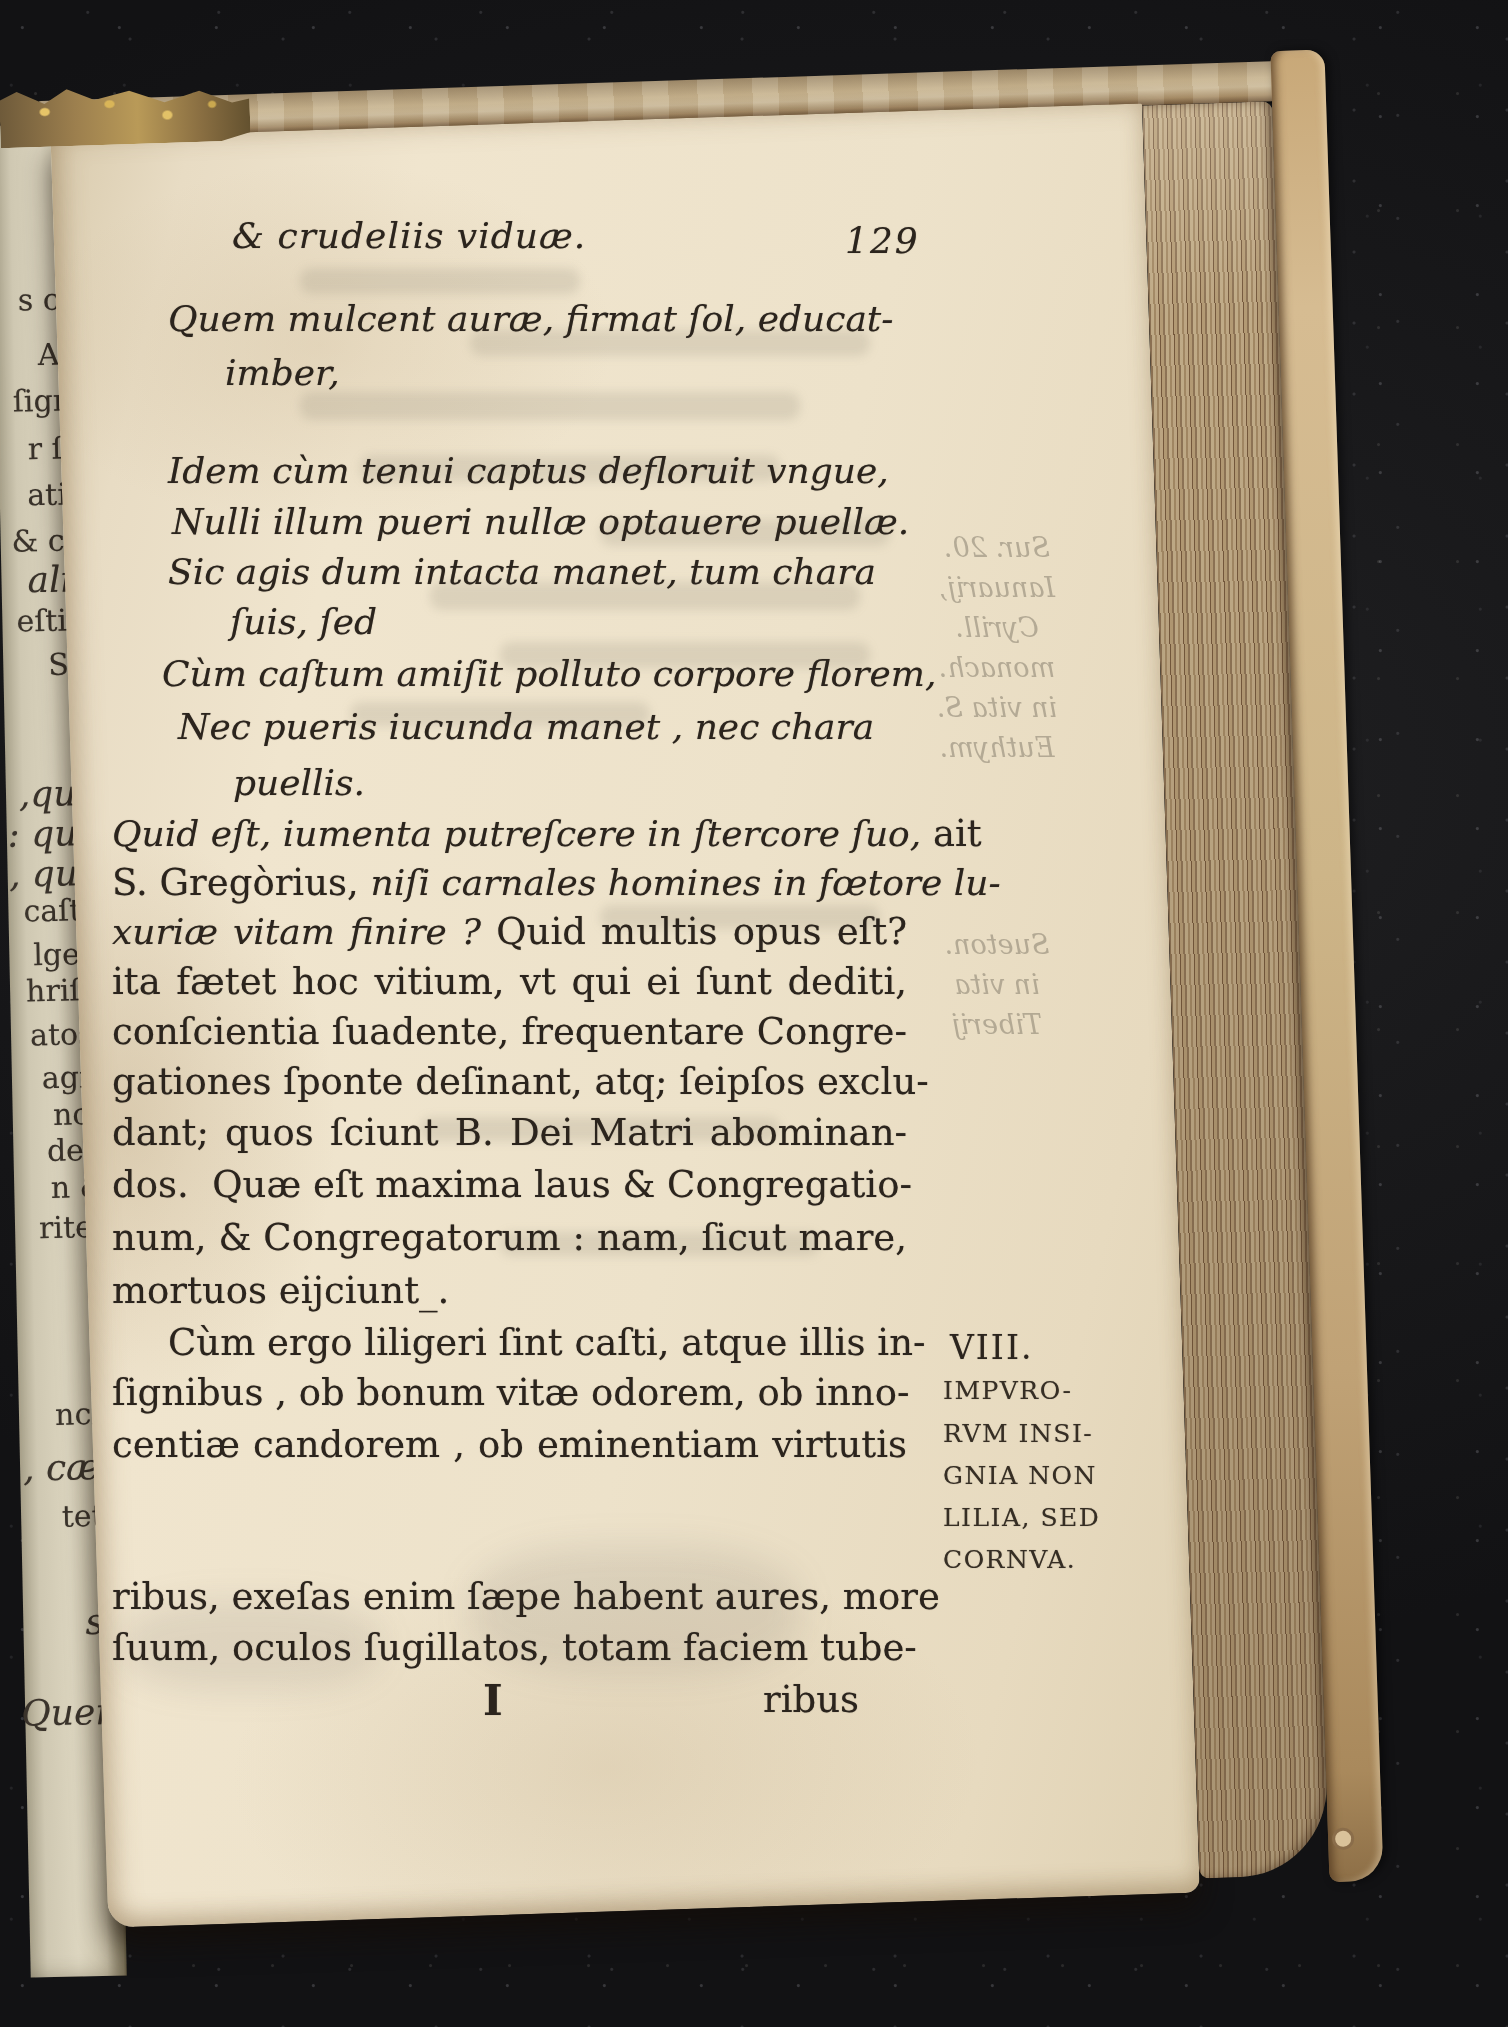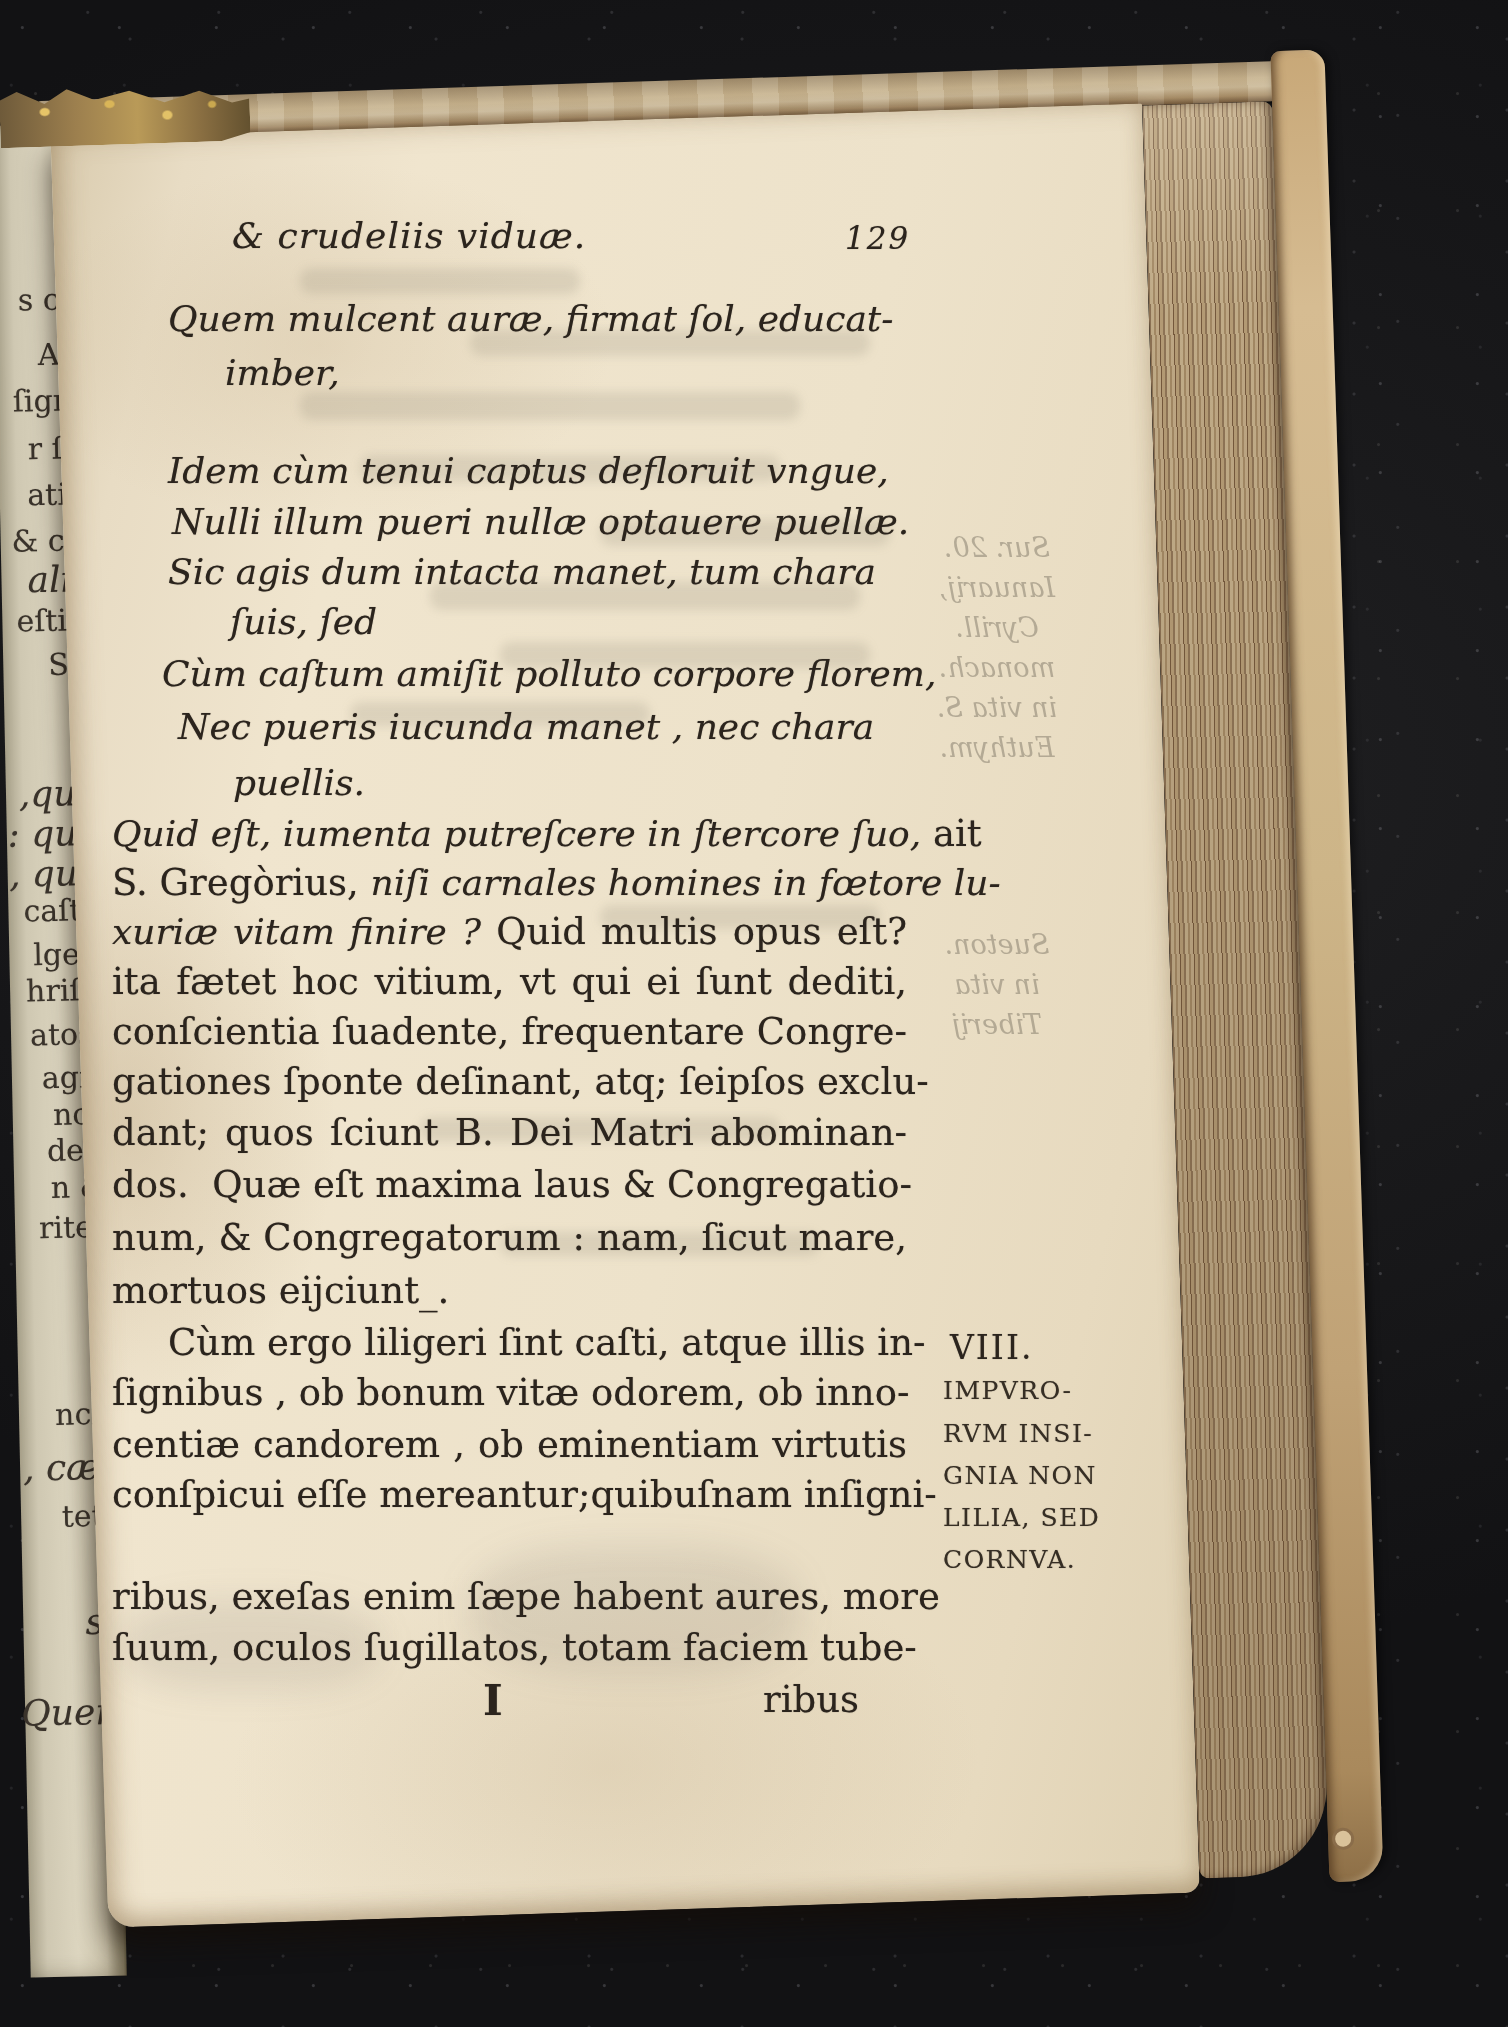--- a/index.html
+++ b/index.html
@@ -70,21 +70,21 @@
     filter:blur(16px);border-radius:40%;pointer-events:none;}
 
   
   .text-layer{position:absolute;inset:0;z-index:6;color:#2b241d;}
   .ln{position:absolute;white-space:pre;text-shadow:0 0 1px rgba(43,36,29,.45);}
   .ro{font-size:37px;font-style:normal;}
   .it{font-size:36px;font-style:italic;}
   .j{width:795px;text-align:justify;text-align-last:justify;}
   .jp{width:738px;text-align:justify;text-align-last:justify;}
   .hdr{font-size:36px;font-style:italic;letter-spacing:1px;}
-  .pgnum{font-size:31px;font-style:italic;letter-spacing:2px;}
+  .pgnum{font-size:36px;font-style:italic;letter-spacing:2px;}
   .sig{font-size:42px;font-weight:bold;}
   .mnote-head{font-size:33px;letter-spacing:2px;}
   .mnote{font-size:25px;letter-spacing:1.5px;color:#362e24;text-align:center;}
   .ghost-note{position:absolute;z-index:5;width:170px;transform:scaleX(-1);
     color:rgba(104,97,83,.42);font-style:italic;font-size:27px;line-height:40px;
     text-align:center;filter:blur(.6px);}
   .ghost-note div{white-space:pre;}
 </style>
 </head>
 <body>
@@ -179,21 +179,20 @@
     <div class="ln ro j" style="left:112px;top:1010px">conſcientia ſuadente, frequentare Congre-</div>
     <div class="ln ro j" style="left:112px;top:1060px">gationes ſponte deſinant, atq; ſeipſos exclu-</div>
     <div class="ln ro j" style="left:112px;top:1111px">dant; quos ſciunt B. Dei Matri abominan-</div>
     <div class="ln ro j" style="left:112px;top:1163px">dos.  Quæ eſt maxima laus &amp; Congregatio-</div>
     <div class="ln ro j" style="left:112px;top:1216px">num, &amp; Congregatorum : nam, ſicut mare,</div>
     <div class="ln ro" style="left:112px;top:1269px">mortuos eijciunt_.</div>
 
     <div class="ln ro jp" style="left:168px;top:1321px">Cùm ergo liligeri ſint caſti, atque illis in-</div>
     <div class="ln ro j" style="left:112px;top:1371px">ſignibus , ob bonum vitæ odorem, ob inno-</div>
     <div class="ln ro j" style="left:112px;top:1423px">centiæ candorem , ob eminentiam virtutis</div>
-    <div class="ln ro j" style="left:112px;top:1473px">conſpicui eſſe mereantur;quibuſnam inſigni-</div>
     <div class="ln ro j" style="left:112px;top:1575px">ribus, exeſas enim ſæpe habent aures, more</div>
     <div class="ln ro j" style="left:112px;top:1626px">ſuum, oculos ſugillatos, totam faciem tube-</div>
 
     <div class="ln sig" style="left:483px;top:1676px">I</div>
     <div class="ln ro" style="left:763px;top:1678px">ribus</div>
 
     <div class="ln mnote-head" style="left:950px;top:1328px">VIII.</div>
     <div class="ln mnote" style="left:943px;top:1376px">IMPVRO-</div>
     <div class="ln mnote" style="left:943px;top:1419px">RVM INSI-</div>
     <div class="ln mnote" style="left:943px;top:1461px">GNIA NON</div>

